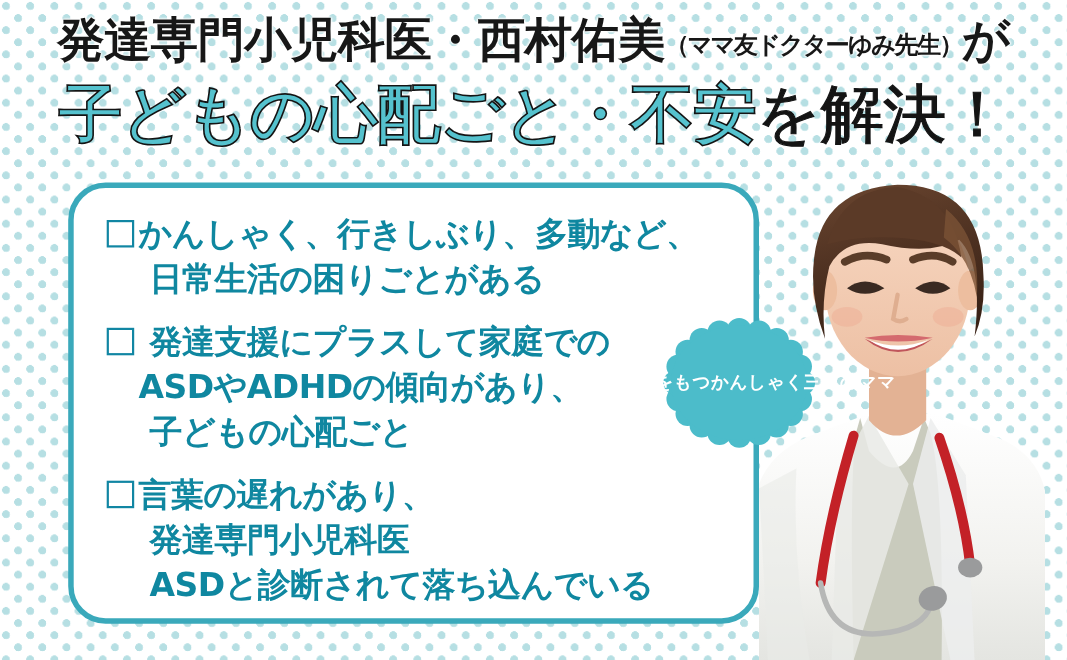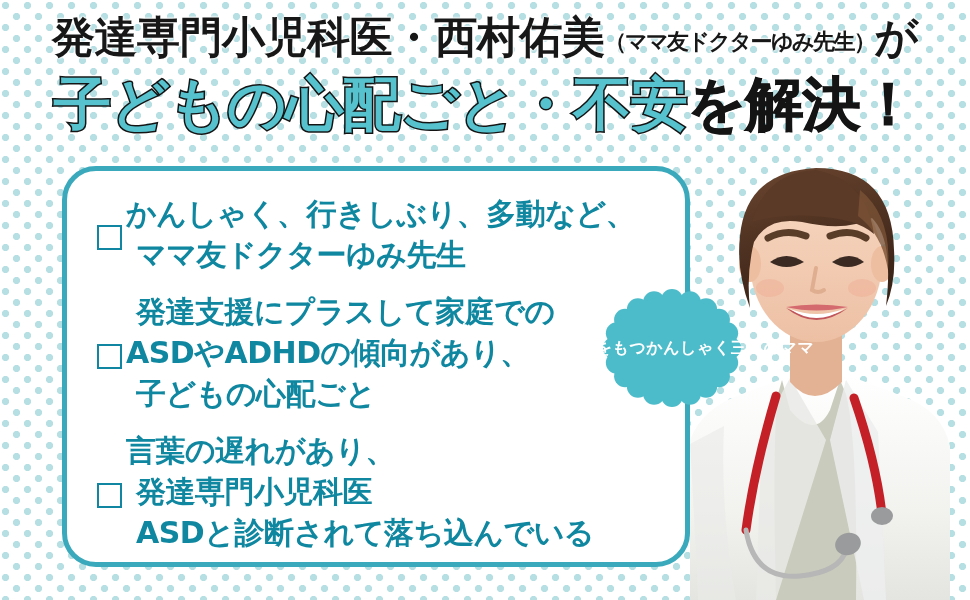--- a/index.html
+++ b/index.html
@@ -52,21 +52,21 @@
       0 0 2px #fff, 0 0 3px #fff, 1px 0 2px #fff, -1px 0 2px #fff;
   }
   .hl-paren {
     font-size:22px;
     letter-spacing:-1.5px;
     vertical-align:3px;
   }
   .hl-line2 {
     font-size:58px;
     line-height:66px;
-    font-weight:bold;
+    font-weight:normal;
     letter-spacing:-1px;
     white-space:nowrap;
     margin-top:2px;
   }
   .hl-teal {
     color:#55c2ce;
     -webkit-text-stroke:3px #141414;
     paint-order:stroke fill;
   }
   .hl-black {
@@ -89,21 +89,21 @@
   .check-list {
     position:absolute;
     left:0; top:0;
     width:628px;
     padding:22px 14px 0 30px;
     z-index:4;
   }
 
   .check-item {
     display:flex;
-    align-items:center;
+    align-items:flex-start;
     margin-bottom:16px;
   }
   .check-item:last-child { margin-bottom:0;margin-top:14px; }
 
   .check-square {
     flex:0 0 auto;
     width:25px; height:25px;
     border:2.5px solid #1186a3;
     margin-top:7px;
     margin-right:4px;
@@ -163,21 +163,21 @@
     <div class="hl-line2"><span class="hl-teal">子どもの心配ごと・不安</span><span class="hl-black">を解決！</span></div>
   </div>
 
   <div class="checkbox-panel">
     <div class="check-list">
 
       <div class="check-item">
         <div class="check-square"></div>
         <div class="check-lines">
           <span class="ln">かんしゃく、行きしぶり、多動など、</span>
-          <span class="ln indent">ママ友ドクターゆみ先生</span>
+          <span class="ln indent">日常生活の困りごとがある</span>
         </div>
       </div>
 
       <div class="check-item">
         <div class="check-square"></div>
         <div class="check-lines">
           <span class="ln indent">発達支援にプラスして家庭での</span>
           <span class="ln">ASDやADHDの傾向があり、</span>
           <span class="ln indent">子どもの心配ごと</span>
         </div>

